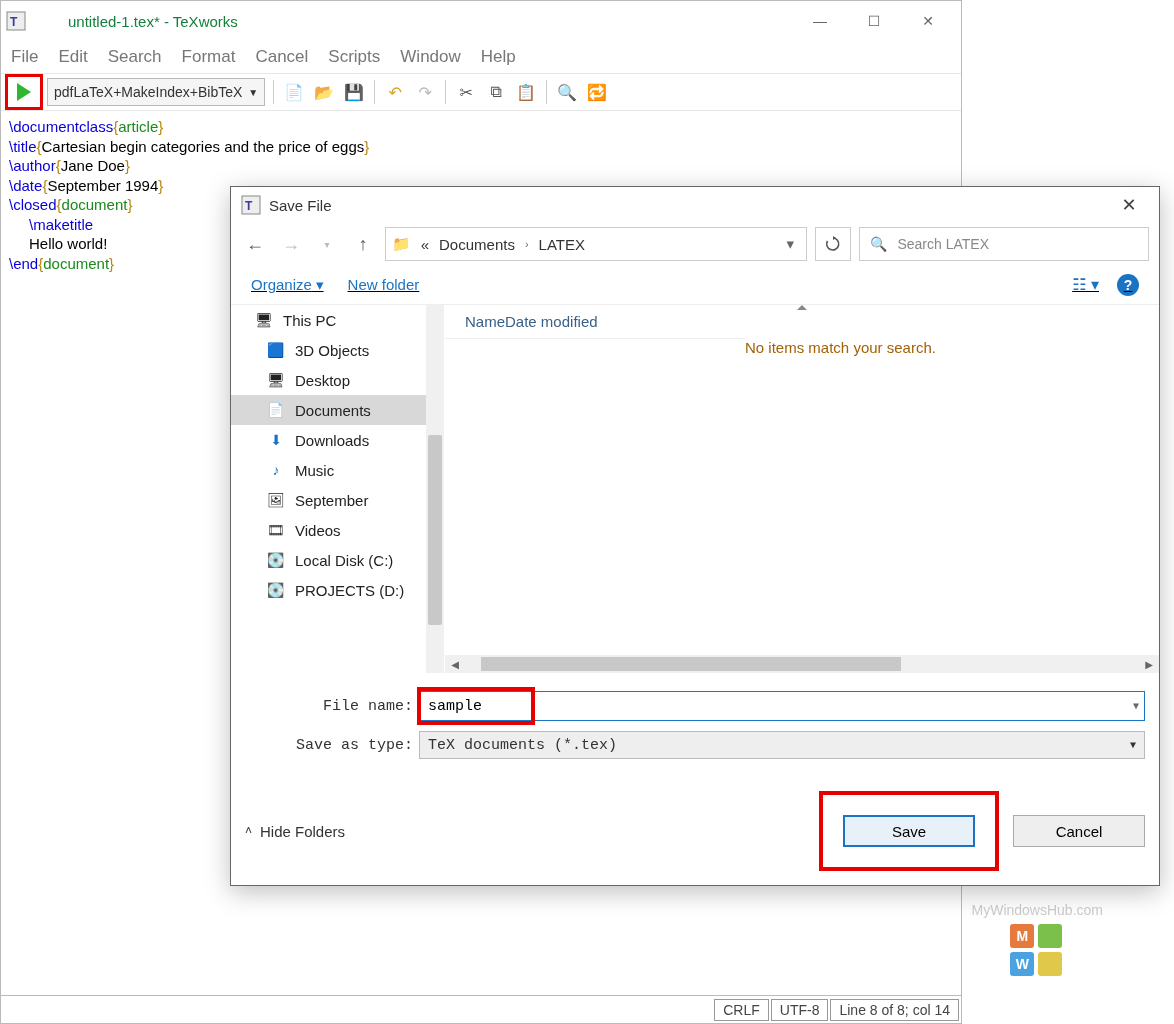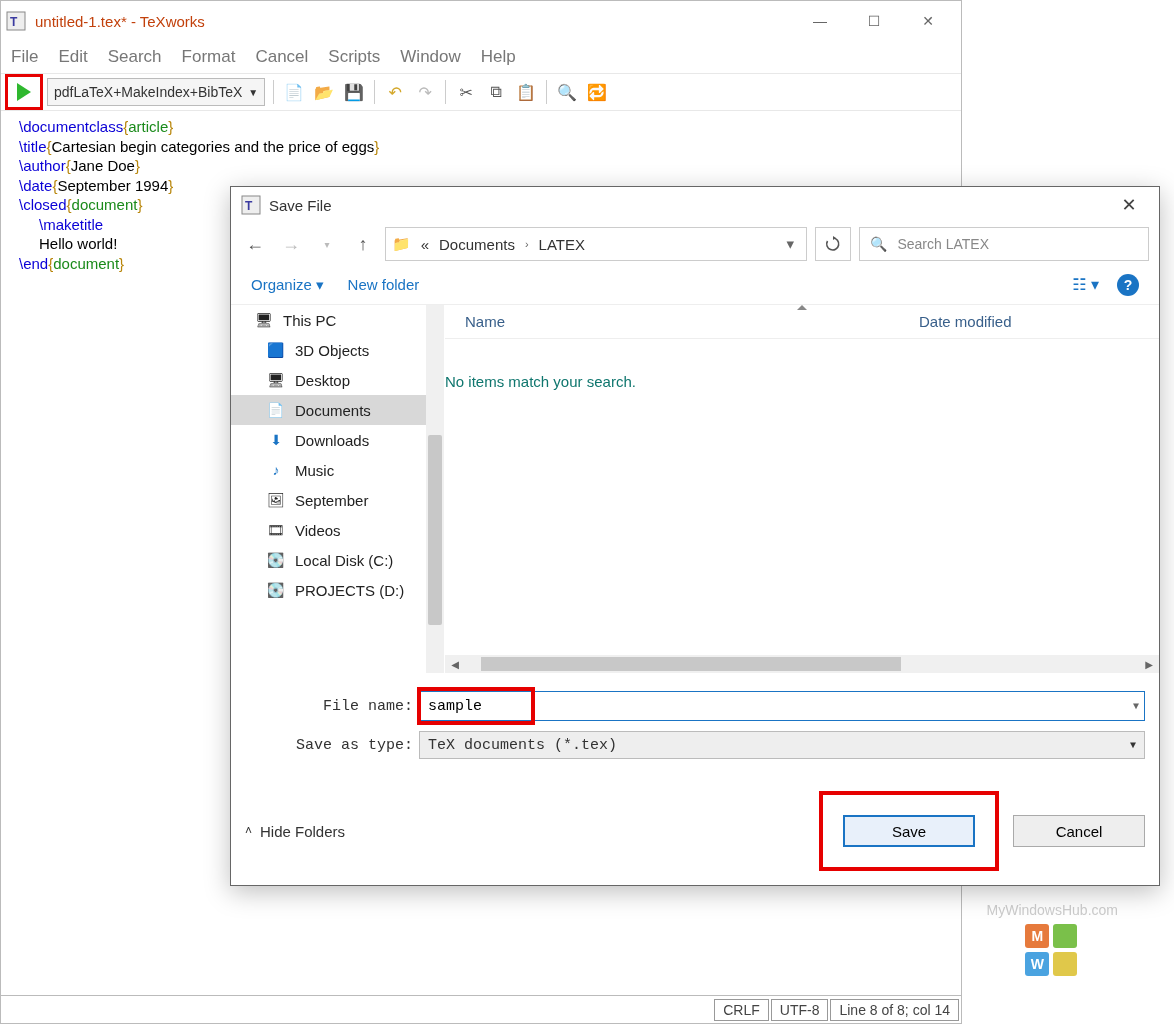--- a/index.html
+++ b/index.html
@@ -2,37 +2,37 @@
 <html><head>
 <meta charset="utf-8">
 <style>
 * { box-sizing: border-box; margin: 0; padding: 0; }
 body { font-family: "Segoe UI", Tahoma, sans-serif; font-size: 14px; background: #fff; width: 1174px; height: 1024px; position: relative; overflow: hidden; }
 
 
 .texworks-window { position: absolute; left: 0; top: 0; width: 962px; height: 1024px; background: #fff; border: 1px solid #bbb; }
 .tw-titlebar { height: 40px; display: flex; align-items: center; padding: 0 4px; background: #fff; }
 .tw-icon { width: 22px; height: 22px; margin-right: 8px; display:flex; align-items:center; justify-content:center; }
-.tw-title { color: #c2410c; font-size: 15px; }
+.tw-title { color: #15803d; font-size: 15px; margin-left: 33px; }
 .tw-winctrls { margin-left: auto; display: flex; gap: 28px; color: #666; padding-right: 16px; }
 .tw-winctrls span { font-size: 14px; width: 26px; text-align: center; }
 
 .tw-menubar { height: 32px; display: flex; align-items: center; color: #777; font-size: 17px; gap: 20px; padding-left: 10px; }
 .tw-menubar span { cursor: default; }
 
 .tw-toolbar { height: 38px; display: flex; align-items: center; padding: 2px 4px; border-top: 1px solid #e8e8e8; border-bottom: 1px solid #e8e8e8; gap:4px; }
 .typeset-btn { border: 3px solid #e60000; width: 38px; height: 36px; display:flex; align-items:center; justify-content:center; cursor:pointer; }
 .play-tri { width: 0; height: 0; border-left: 14px solid #2fb82f; border-top: 9px solid transparent; border-bottom: 9px solid transparent; }
 .engine-select { background: #f5f5f5; border:1px solid #bbb; height: 28px; display:flex; align-items:center; padding: 0 6px; font-size:14px; color:#333; position:relative; }
 .engine-select .chev { margin-left:6px; font-size:10px; }
 .tb-sep { width: 1px; height: 24px; background: #ccc; margin: 0 4px; }
 .tb-icon { width: 24px; height: 24px; display:inline-flex; align-items:center; justify-content:center; font-size:16px; color:#555; cursor:pointer; }
 .tb-group { display:flex; gap:6px; align-items:center; }
 
-.editor { padding: 6px 18px; font-family: Verdana, sans-serif; font-size: 15px; color:#000; line-height: 1.3; }
+.editor { padding: 6px 8px; font-family: Verdana, sans-serif; font-size: 15px; color:#000; line-height: 1.3; }
 .cmd { color: #0a00d6; }
 .brace { color: #b8860b; }
 .arg { color: #1a8a1a; }
 .plain { color:#000; }
 .ind { padding-left: 20px; display:block; }
 
 .statusbar { position:absolute; bottom:0; left:0; right:0; height:28px; border-top:1px solid #bbb; display:flex; align-items:center; justify-content:flex-end; gap:0; font-size:14px; color:#444; }
 .sb-cell { border:1px solid #999; padding:2px 8px; margin-right:2px; background:#fff; }
 
 
@@ -43,42 +43,42 @@
 
 .sd-navrow { height:42px; display:flex; align-items:center; padding:0 10px; gap:8px; }
 .nav-arrow { width:28px; text-align:center; font-size:18px; color:#555; cursor:pointer; }
 .nav-arrow.disabled { color:#bbb; }
 .breadcrumb-bar { flex:1; height:34px; border:1px solid #ccc; display:flex; align-items:center; padding:0 6px; gap:10px; font-size:15px; color:#333; }
 .bc-chev { color:#666; font-size:11px; }
 .bc-dd { margin-left:auto; color:#666; padding-right:6px; }
 .refresh-btn { width:36px; height:34px; border:1px solid #ccc; display:flex; align-items:center; justify-content:center; cursor:pointer; }
 .search-box { width:290px; height:34px; border:1px solid #ccc; display:flex; align-items:center; padding:0 10px; color:#888; gap:10px; }
 
-.sd-toolbar { height:40px; display:flex; align-items:center; padding:0 20px; gap:24px; border-bottom:1px solid #eee; }
+.sd-toolbar { height:40px; display:flex; align-items:center; padding:0 20px; gap:24px; border-bottom:1px solid #eee;text-decoration:underline; }
 .sd-toolbar .org { color:#1a74c4; font-size:15px; cursor:pointer; }
 .sd-toolbar .nf { color:#1a74c4; font-size:15px; cursor:pointer; }
 .sd-toolbar .right { margin-left:auto; display:flex; align-items:center; gap:18px; }
 .view-btn { color:#1a74c4; font-size:16px; cursor:pointer; }
 .help-btn { width:22px; height:22px; border-radius:50%; background:#1a74c4; color:#fff; display:flex; align-items:center; justify-content:center; font-size:14px; font-weight:bold; cursor:pointer; }
 
 .sd-body { flex:1; display:flex; overflow:hidden; }
 .sd-tree { width:214px; border-right:1px solid transparent; background:#fff; overflow:hidden; position:relative; }
 .tree-scroll { position:absolute; right:0; top:0; bottom:0; width:18px; background:#f0f0f0; }
 .tree-thumb { position:absolute; right:2px; top:130px; width:14px; height:190px; background:#c8c8c8; border-radius:2px; }
 .tree-item { display:flex; align-items:center; gap:10px; padding:6px 0 6px 36px; font-size:15px; color:#222; cursor:pointer; }
 .tree-item.root { padding-left:24px; font-weight:normal; }
 .tree-item.selected { background:#d8d8d8; }
 .tree-icon { width:18px; height:18px; display:inline-flex; align-items:center; justify-content:center; font-size:14px; }
 
-.sd-list { flex:1; display:flex; flex-direction:column; position:relative; }
+.sd-list { flex:1; display:flex; flex-direction:row; position:relative; }
 .list-header { height:34px; display:flex; align-items:center; border-bottom:1px solid #eee; padding:0 20px; font-size:15px; color:#385f8a; }
 .col-name { flex:1; }
-.col-date { width:220px;margin-left:7px; }
+.col-date { width:220px; }
 .sort-ind { position:absolute; left:50%; top:0; transform:translateX(-50%); width:0; height:0; border-left:5px solid transparent; border-right:5px solid transparent; border-bottom:5px solid #888; }
-.empty-msg { text-align:left; color:#0f766e; font-size:15px; margin-top:34px; }
+.empty-msg { text-align:left; color:#a16207; font-size:15px; margin-top:34px; }
 .list-hscroll { position:absolute; bottom:0; left:0; right:0; height:18px; background:#f0f0f0; display:flex; align-items:center; padding:0 2px; }
 .hs-thumb { height:14px; width:420px; background:#c8c8c8; margin-left:18px; }
 .hs-arrow { width:16px; text-align:center; font-size:10px; color:#666; }
 .hs-arrow.right { margin-left:auto; }
 
 .sd-fields { padding:18px 14px 6px 12px;font-family:Liberation Mono, monospace; }
 .fld-row { display:flex; align-items:center; margin-bottom:10px; }
 .fld-label { width:176px; text-align:right; padding-right:6px; font-size:15px; color:#333; }
 .fld-input-wrap { position:relative; flex:1; }
 .fn-input { width:100%; height:30px; border:1px solid #1a74c4; padding:0 24px 0 8px; font-size:15px; font-family:inherit; outline:none; }
@@ -89,21 +89,21 @@
 
 .sd-footer { display:flex; align-items:center; padding:16px 14px 14px 14px; }
 .hide-folders { display:flex; align-items:center; gap:8px; font-size:15px; color:#333; cursor:pointer; }
 .hf-chev { font-size:12px; }
 .footer-btns { margin-left:auto; display:flex; gap:14px; align-items:center; }
 .save-wrap { border:4px solid #e60000; padding:20px; }
 .btn { width:132px; height:32px; border:1px solid #aaa; background:#eee; font-size:15px; cursor:pointer; font-family:inherit; }
 .btn.save { border:2px solid #1a74c4; background:#e8f0fa; }
 
 
-.watermark { position:absolute; right:56px; bottom:48px; color:#ccc; font-size:14px; }
+.watermark { position:absolute; right:71px; bottom:48px; color:#ccc; font-size:14px; }
 .wm-logo { display:flex; gap:4px; flex-wrap:wrap; width:54px; margin:6px auto 0 auto; }
 .wm-sq { width:24px; height:24px; border-radius:3px; display:flex; align-items:center; justify-content:center; color:#fff; font-weight:bold; font-size:14px; }
 .wm-sq.m { background:#e67a3c; }
 .wm-sq.w { background:#4aa3e0; }
 .wm-sq.g { background:#7ac04a; }
 .wm-sq.y { background:#e0c84a; }
 
 svg { display:block; }
 </style>
 </head>

